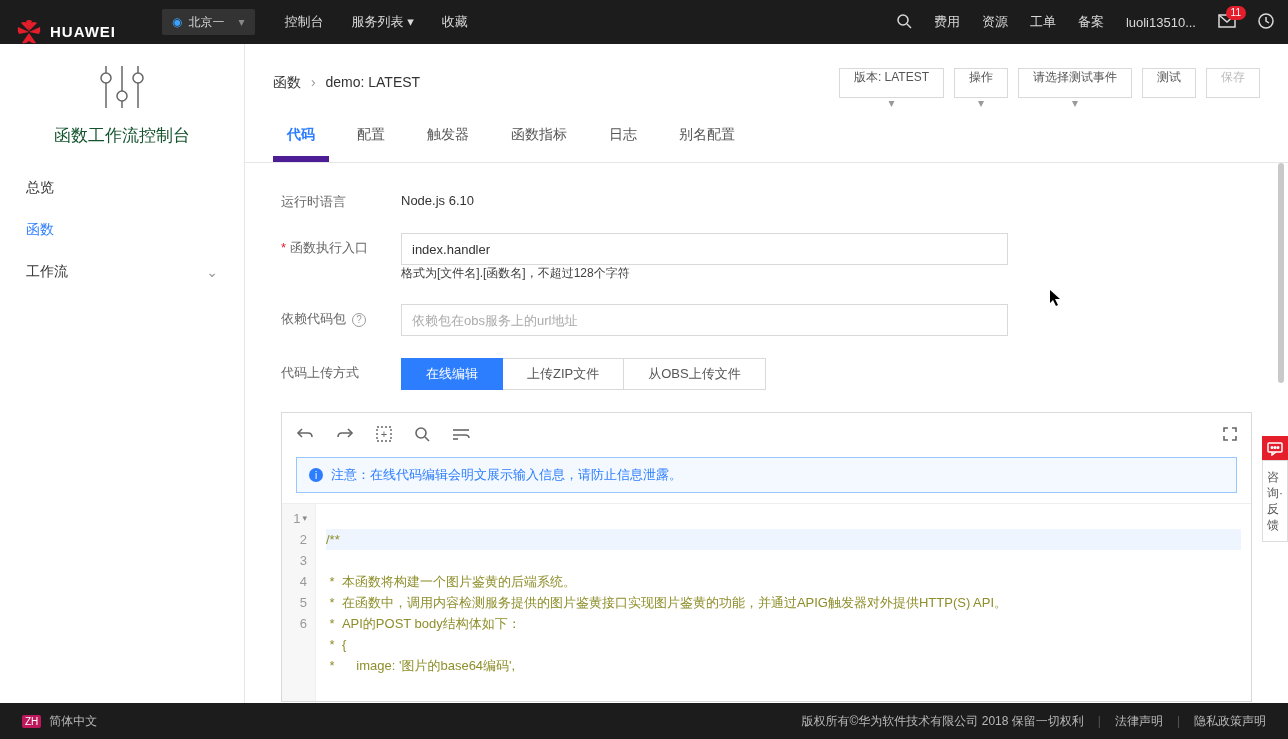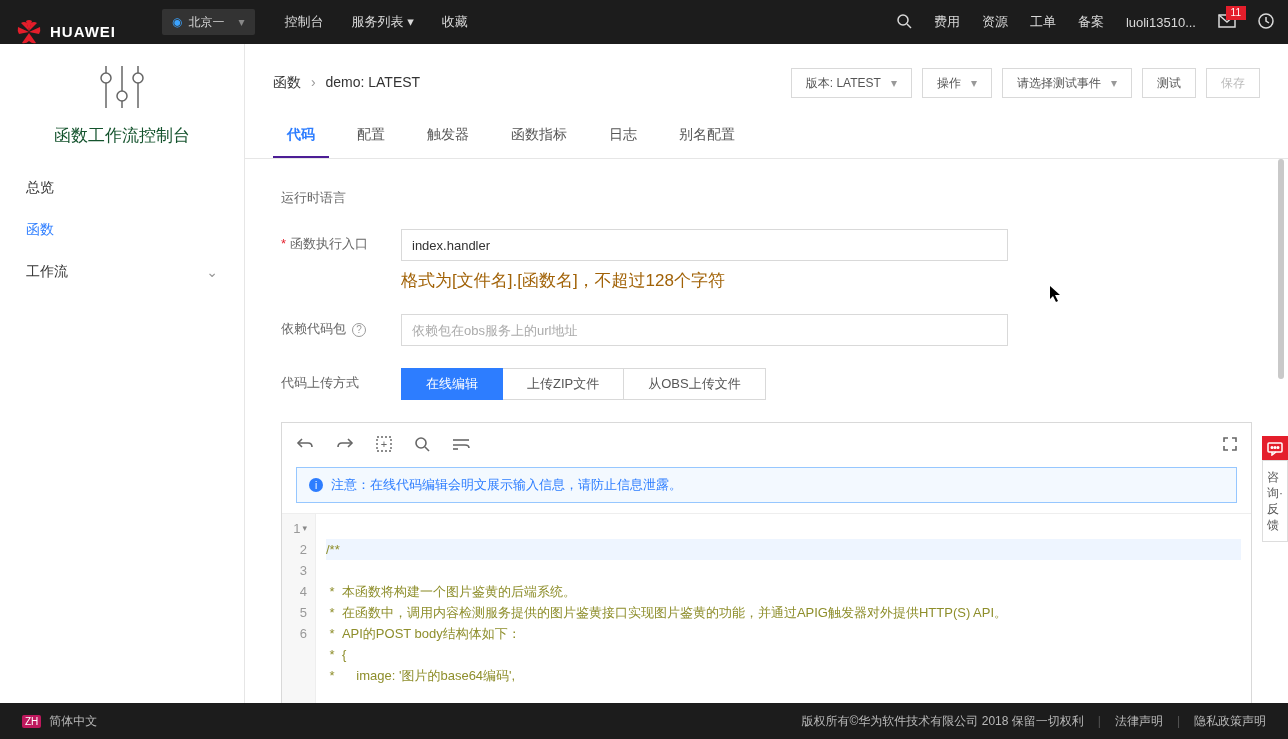--- a/index.html
+++ b/index.html
@@ -11,47 +11,47 @@
 .logo svg{margin-right:8px;}
 .logo-text{font-weight:600; letter-spacing:1px; font-size:15px;}
 .region-select{background:#333; border-radius:2px; height:26px; padding:0 10px; display:flex; align-items:center; margin-left:30px; cursor:pointer; font-size:12px;}
 .region-select .pin{color:#3ba3ff; margin-right:6px;}
 .region-select .chev{margin-left:14px; color:#888;}
 .topnav{display:flex; margin-left:30px; gap:28px;}
 .topnav a{color:#d9d9d9; text-decoration:none; font-size:13px; cursor:pointer;}
 .topbar-right{margin-left:auto; display:flex; align-items:center; gap:22px; color:#d9d9d9; font-size:13px;}
 .topbar-right .item{cursor:pointer;}
 .mail-wrap{position:relative;}
-.badge{position:absolute; top:-8px; right:-10px; background:#e41e2b; color:#fff; border-radius:0; font-size:10px; padding:0 5px; line-height:14px;}
+.badge{position:absolute; top:-8px; right:-10px; background:#e41e2b; color:#fff; border-radius:7px; font-size:10px; padding:0 5px; line-height:14px;}
 
 .shell{display:flex; height:calc(100% - 44px - 36px);}
 .sidebar{width:245px; border-right:1px solid #e6e6e6; padding-top:18px; background:#fff;}
 .sidebar-logo{display:flex; flex-direction:column; align-items:center; margin-bottom:20px;}
 .sidebar-title{margin-top:12px; font-size:17px; color:#14532d;}
 .side-nav{margin-top:10px;}
 .side-item{padding:12px 26px; font-size:14px; color:#333; cursor:pointer; display:flex; align-items:center; justify-content:space-between;}
 .side-item.active{color:#2d7dff;}
 .main{flex:1; display:flex; flex-direction:column; overflow:hidden;}
 .page-head{padding:24px 28px 18px 28px; display:flex; align-items:center; justify-content:space-between;}
 .breadcrumb{font-size:14px; color:#333;}
 .breadcrumb .sep{color:#999; margin:0 6px;}
 .head-actions{display:flex; gap:10px;}
-.dd-btn, .btn{border:1px solid #d9d9d9; background:#fff; height:30px; padding:0 14px; display:flex; align-items:center; font-size:12px; color:#555; cursor:pointer; gap:10px;}
+.dd-btn, .btn{border:1px solid #d9d9d9; background:#fff; height:30px; padding:0 14px; display:flex; align-items:center; font-size:12px; color:#555; cursor:pointer; gap:10px;flex-direction:column;}
 .btn.disabled{color:#bbb; cursor:not-allowed;}
 .tabs{display:flex; border-bottom:1px solid #e6e6e6; padding:0 28px;}
 .tab{padding:10px 14px 12px; font-size:14px; color:#555; cursor:pointer; margin-right:14px;}
-.tab.active{color:#2d7dff; border-bottom:2px solid #4c1d95; font-weight:600;}
+.tab.active{color:#2d7dff; border-bottom:6px solid #4c1d95; font-weight:600;}
 .content-scroll{flex:1; overflow:auto; padding:24px 36px 16px 36px; position:relative;}
 .form-row{display:flex; align-items:flex-start; margin-bottom:22px;}
 .form-label{width:120px; color:#666; padding-top:6px; font-size:13px;}
 .req{color:#e41e2b; margin-right:4px;}
 .form-value{flex:1; max-width:620px;}
 .text-input{width:607px; height:32px; border:1px solid #d9d9d9; padding:0 10px; font-size:13px; color:#333;}
 .text-input::placeholder{color:#aaa;}
-.help-text{color:#a16207; font-size:17px; margin-top:8px;}
+.help-text{color:#404040; font-size:12px; margin-top:0;}
 .seg-group{display:flex;}
 .seg{border:1px solid #d9d9d9; height:32px; padding:0 24px; display:flex; align-items:center; font-size:13px; color:#555; cursor:pointer; margin-left:-1px;}
 .seg:first-child{margin-left:0;}
 .seg.active{background:#2d7dff; color:#ffffff; border-color:#2d7dff; position:relative; z-index:1;}
 .static-val{padding-top:6px; color:#333;}
 .qmark{display:inline-flex; width:14px; height:14px; border:1px solid #999; border-radius:50%; font-size:10px; align-items:center; justify-content:center; color:#999; margin-left:6px;}
 
 .editor-box{border:1px solid #d9d9d9; margin-top:10px; position:relative;}
 .editor-toolbar{height:44px; display:flex; align-items:center; padding:0 14px; gap:22px; color:#666;}
 .editor-toolbar .tb-ico{cursor:pointer;}
@@ -195,20 +195,21 @@
       <div class="tab">函数指标</div>
       <div class="tab">日志</div>
       <div class="tab">别名配置</div>
     </div>
 
     <div class="content-scroll">
       <div class="scroll-fake"></div>
 
       <div class="form-row">
         <div class="form-label">运行时语言</div>
+        <div class="form-value static-val">Node.js 6.10</div>
       </div>
 
       <div class="form-row" style="position:relative">
         <div class="form-label"><span class="req">*</span><span>函数执行入口</span></div>
         <div class="form-value">
           <input class="text-input" value="index.handler" style="">
           <div class="help-text">格式为[文件名].[函数名]，不超过128个字符</div>
         </div>
         <svg class="cursor" width="14" height="18" viewBox="0 0 14 18">
             <path d="M1 1 L1 14 L4 11 L7 17 L9 16 L6 10 L11 10 Z" fill="#000"></path>

